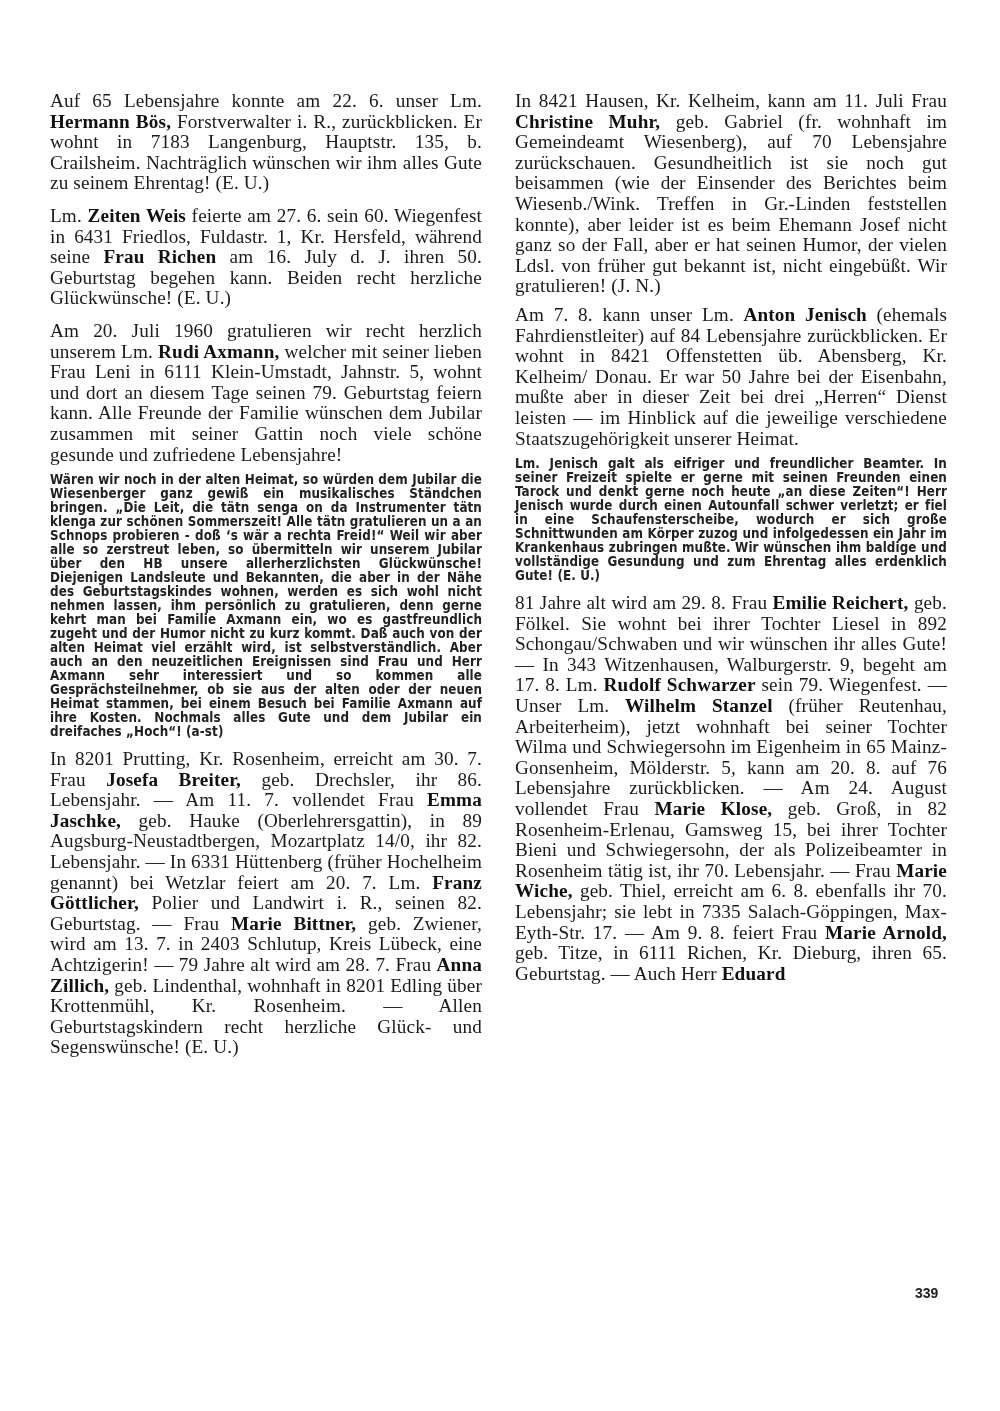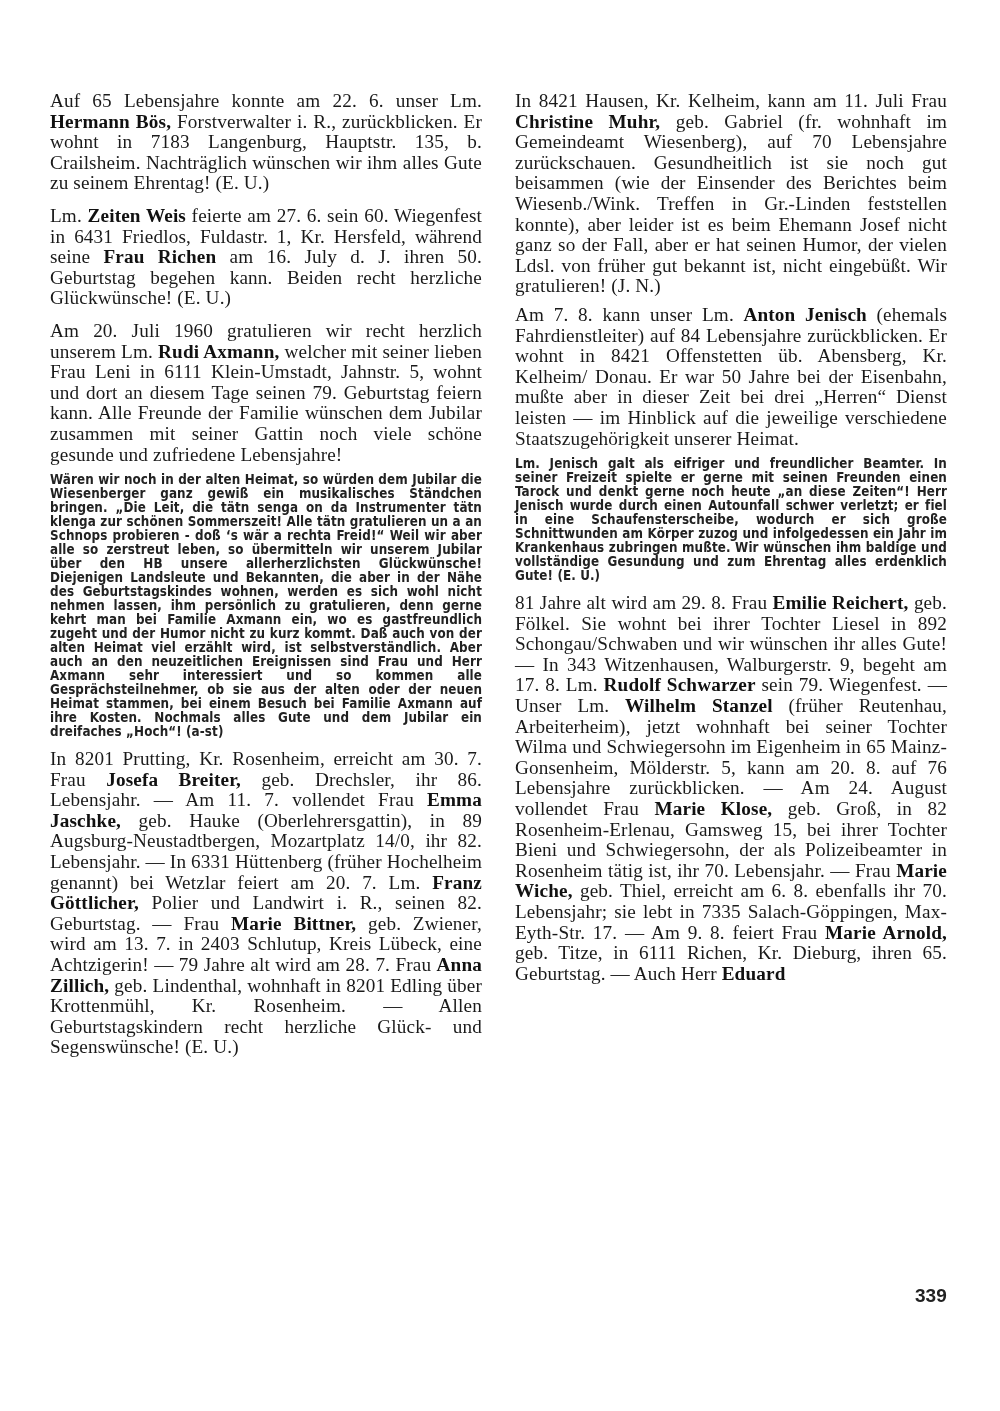--- a/index.html
+++ b/index.html
@@ -31,21 +31,21 @@
     margin: 0 0 10px 0;
     letter-spacing: 0.1px;
     color: #222;
   }
   b { font-weight: bold; color: #111; }
   .page-number {
     position: absolute;
     left: 915px; top: 1285px;
     font-family: "Liberation Sans", sans-serif;
     font-weight: bold;
-    font-size: 19px;
+    font-size: 14px;
     color: #222;
   }
 </style>
 </head>
 <body>
 
 <div class="page">
   <div class="col col-left">
       <p class="para"><span>Auf 65 Lebensjahre konnte am 22. 6. unser Lm. </span><b>Hermann Bös,</b><span> Forstverwalter i. R., zurückblicken. Er wohnt in 7183 Langenburg, Hauptstr. 135, b. Crailsheim. Nachträglich wünschen wir ihm alles Gute zu seinem Ehrentag! (E. U.)</span></p>
       <p class="para"><span>Lm. </span><b>Zeiten Weis</b><span> feierte am 27. 6. sein 60. Wiegenfest in 6431 Friedlos, Fuldastr. 1, Kr. Hersfeld, während seine </span><b>Frau Richen</b><span> am 16. July d. J. ihren 50. Geburtstag begehen kann. Beiden recht herzliche Glückwünsche! (E. U.)</span></p>

